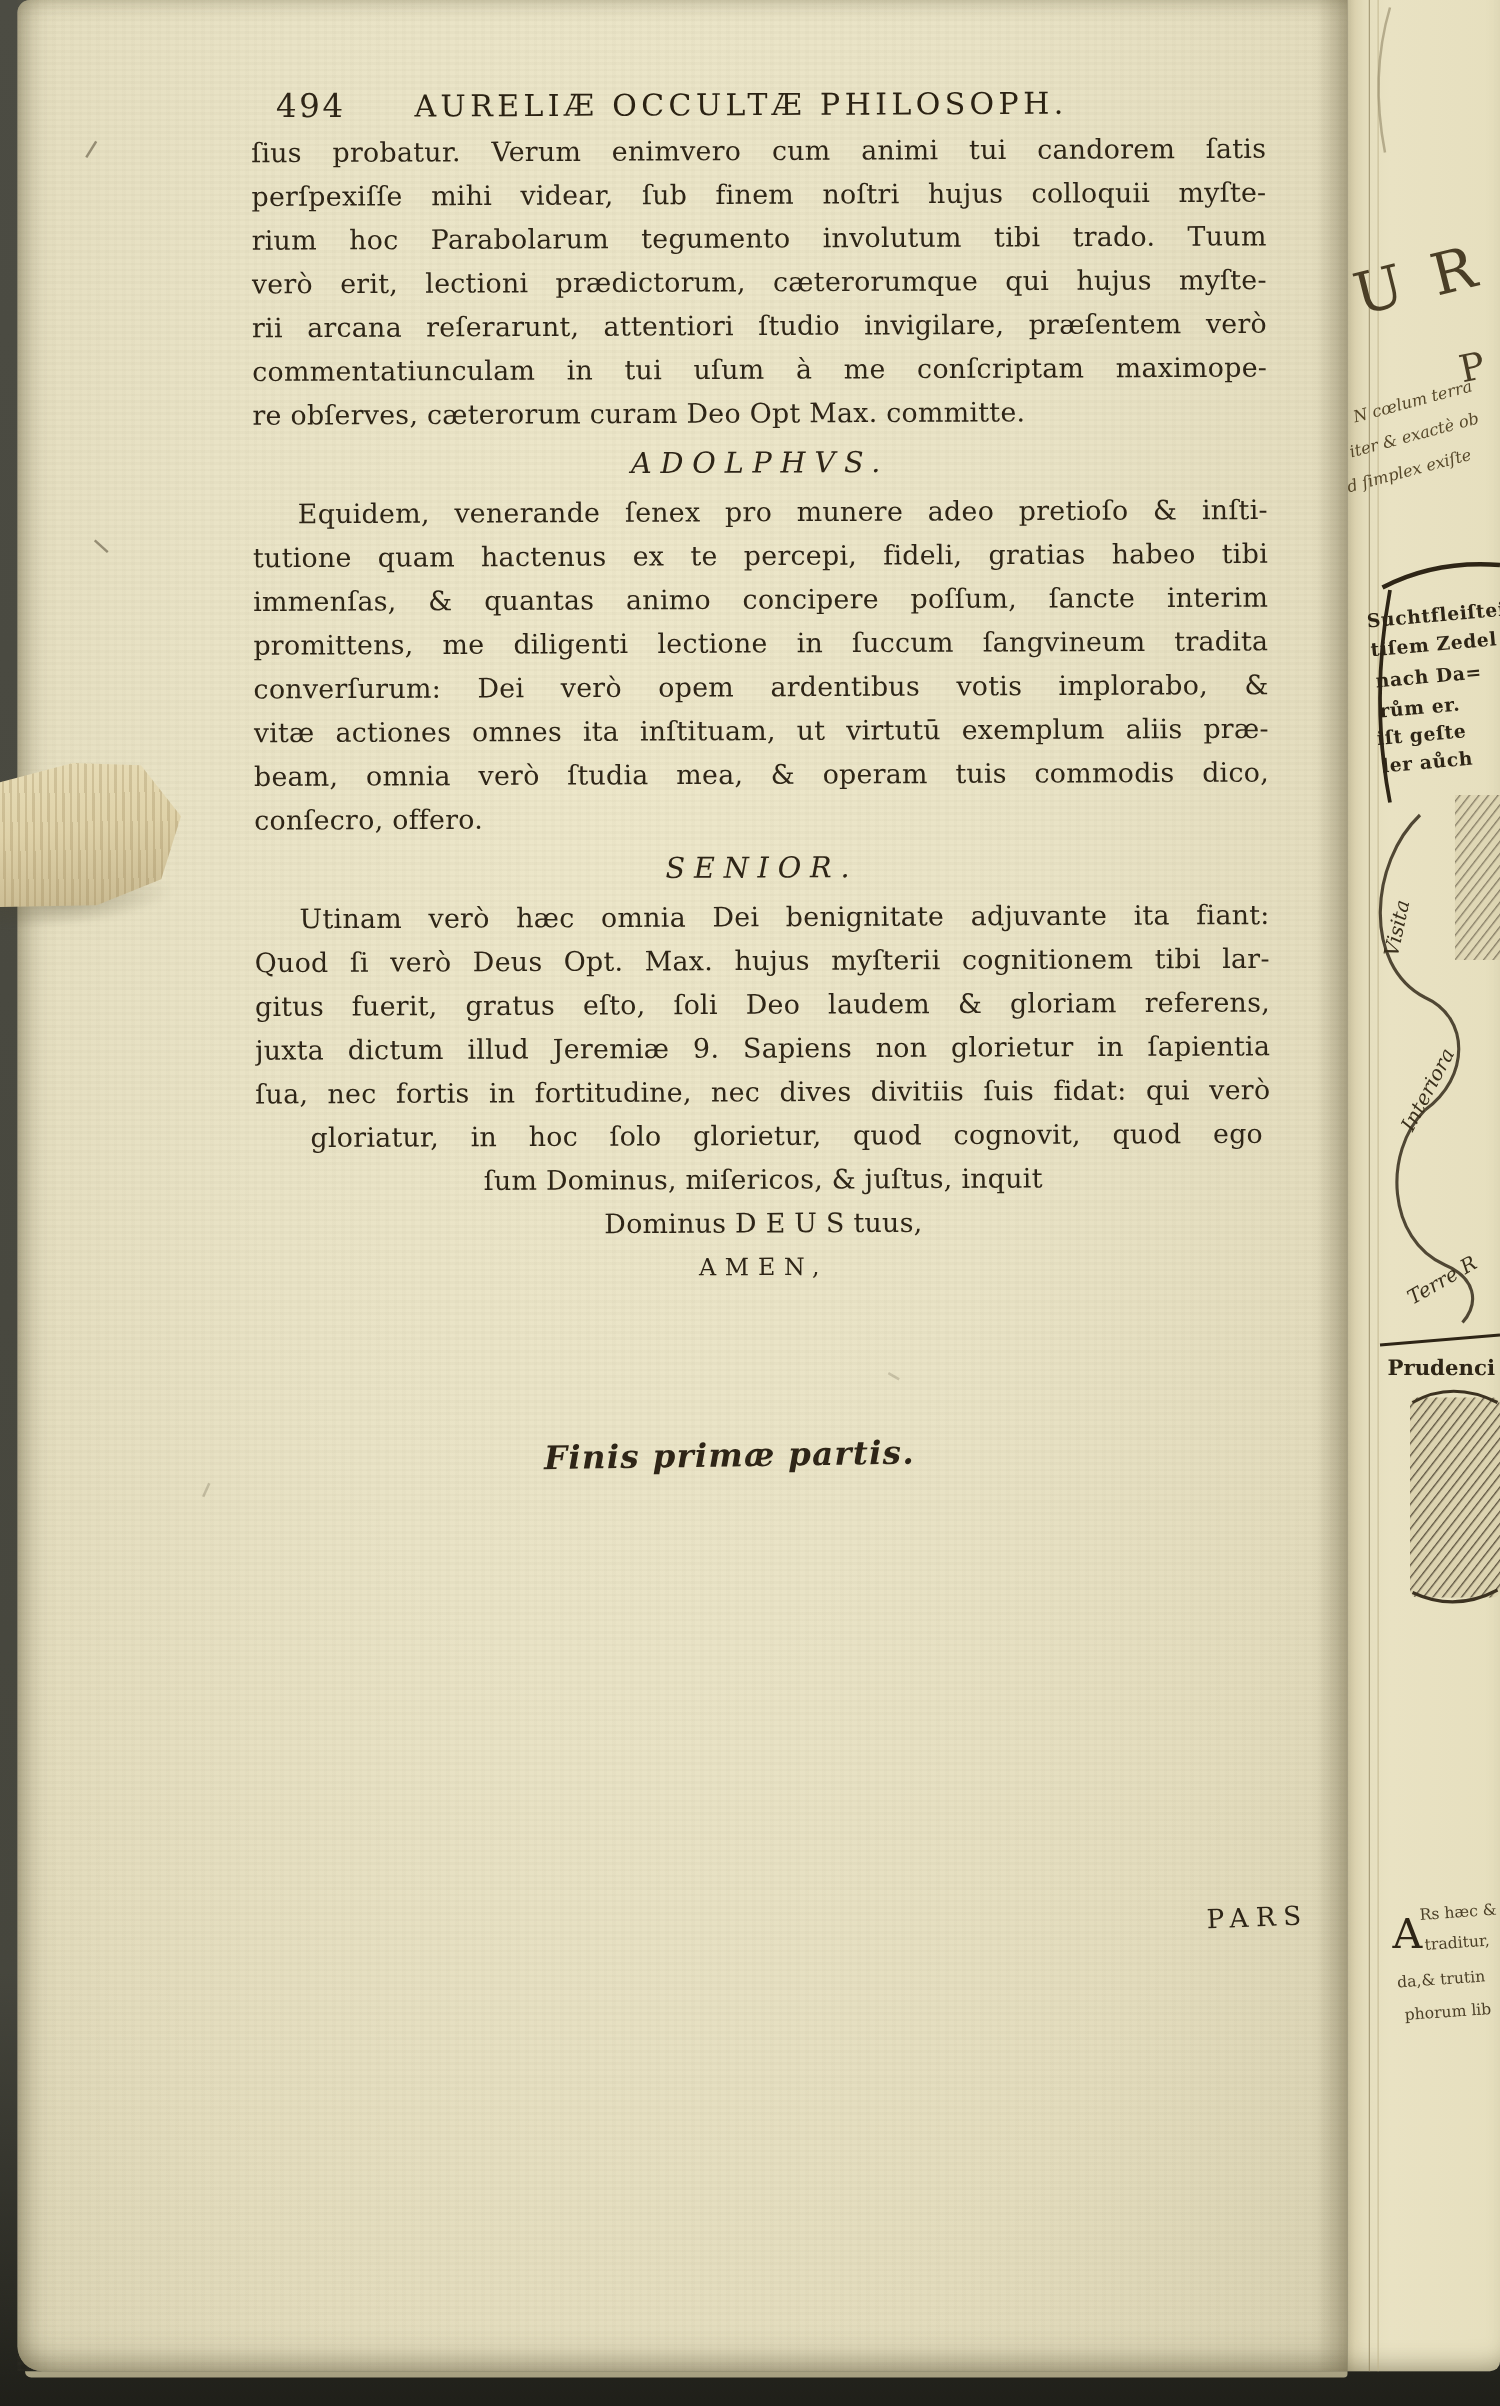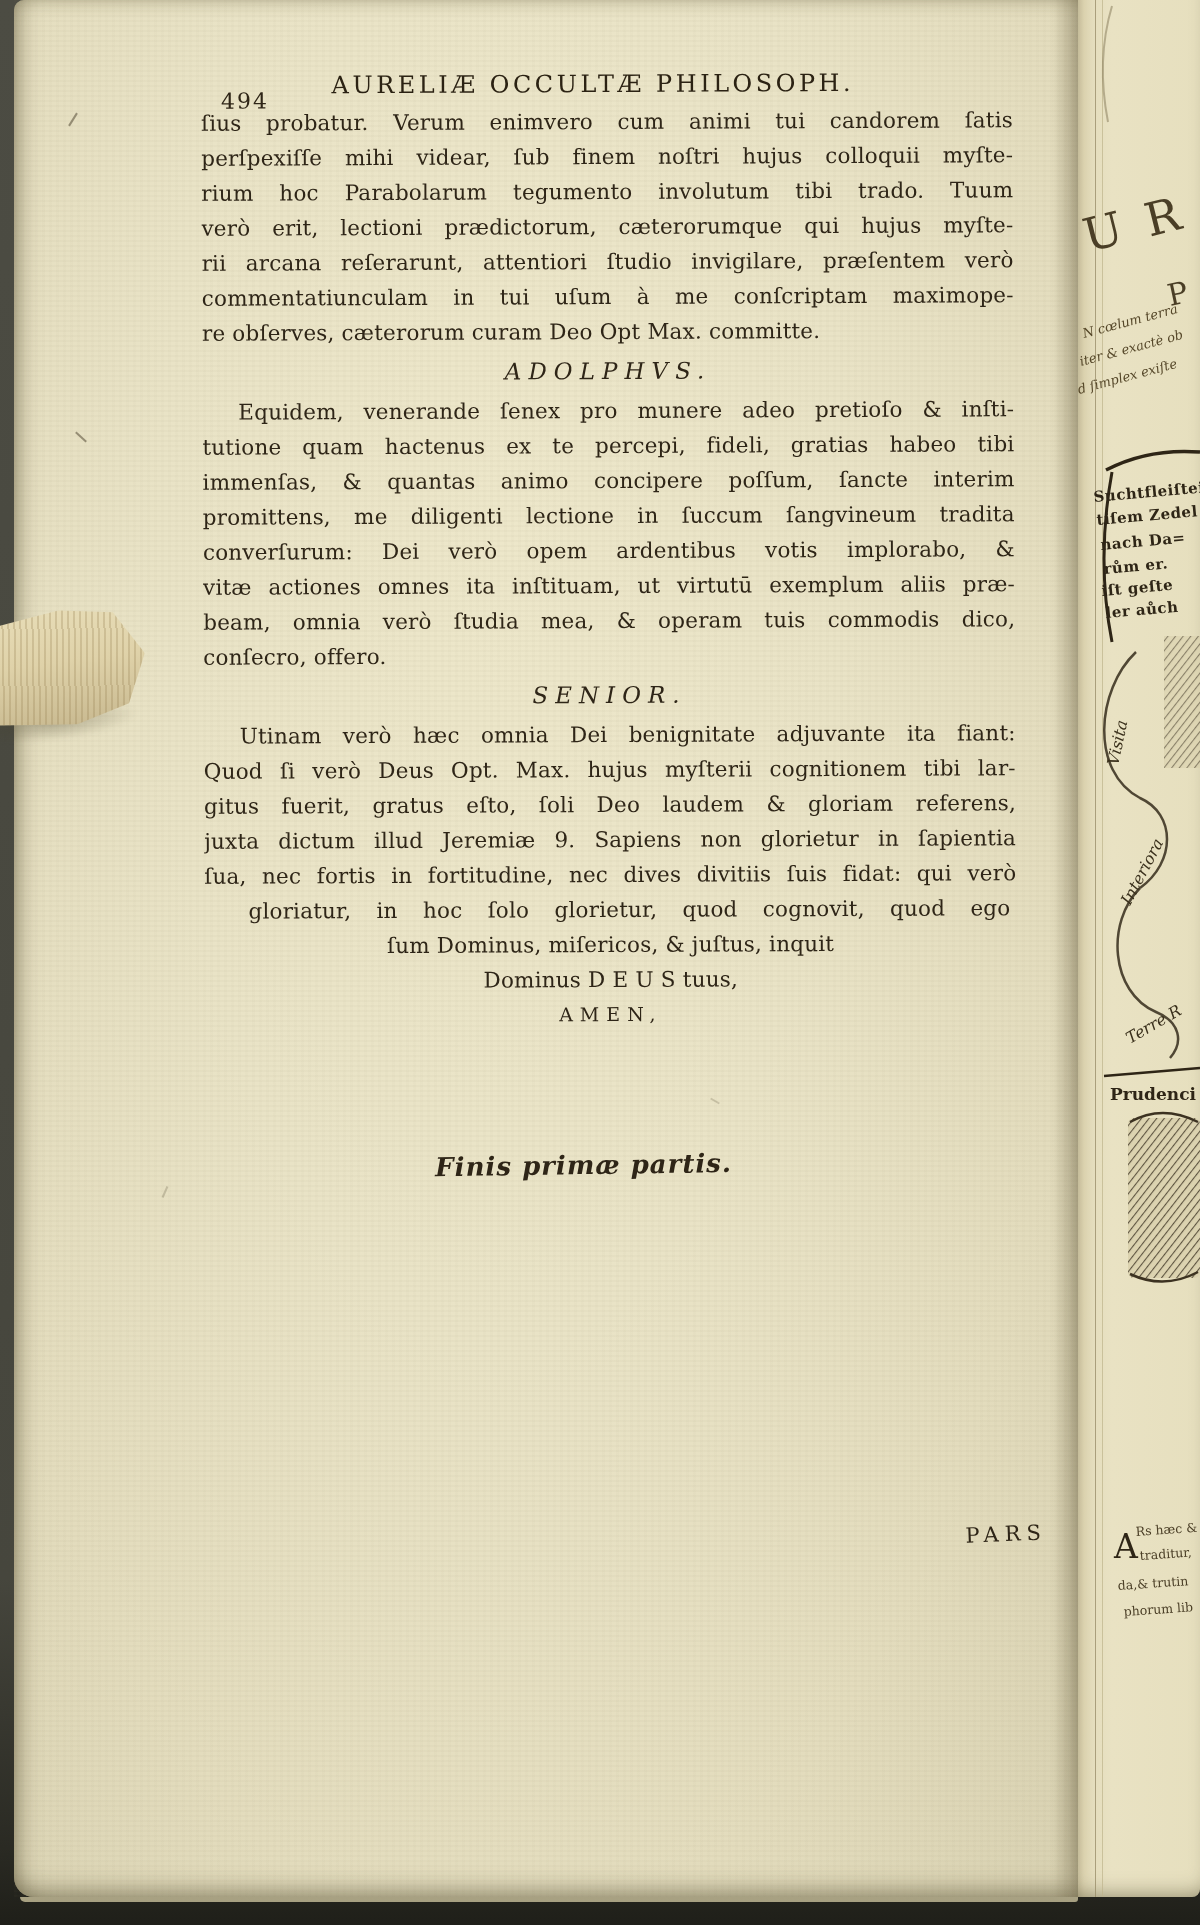--- a/index.html
+++ b/index.html
@@ -67,21 +67,21 @@
     background:radial-gradient(ellipse at 40% 50%, rgba(70,64,40,.35), rgba(70,64,40,0) 70%);
     transform:rotate(-6deg);filter:blur(2px);
   }
   
   .text-block{
     position:absolute;left:190px;top:64px;width:812px;color:#2e2517;
     transform:rotate(-0.25deg);
     font-size:21.5px;letter-spacing:.2px;
   }
   .header-row{position:relative;height:40px;line-height:40px;}
-  .page-number{position:absolute;left:20px;top:0;font-size:22px;letter-spacing:2px;margin-top:16px;}
+  .page-number{position:absolute;left:20px;top:0;font-size:26px;letter-spacing:2px;}
   .running-title{
     display:block;text-align:center;transform:translateX(-14px);
     font-size:24px;letter-spacing:3.5px;color:#2b2213;
   }
   .line{height:35px;line-height:35px;text-align:justify;text-align-last:justify;overflow:hidden;}
   .line.ragged{text-align:left;text-align-last:left;}
   .line.centered{text-align:center;text-align-last:center;}
   .line.indent{padding-left:36px;}
   .line.indent2{padding-left:44px;padding-right:6px;}
   .line.spaced{letter-spacing:7px;font-size:19px;}

